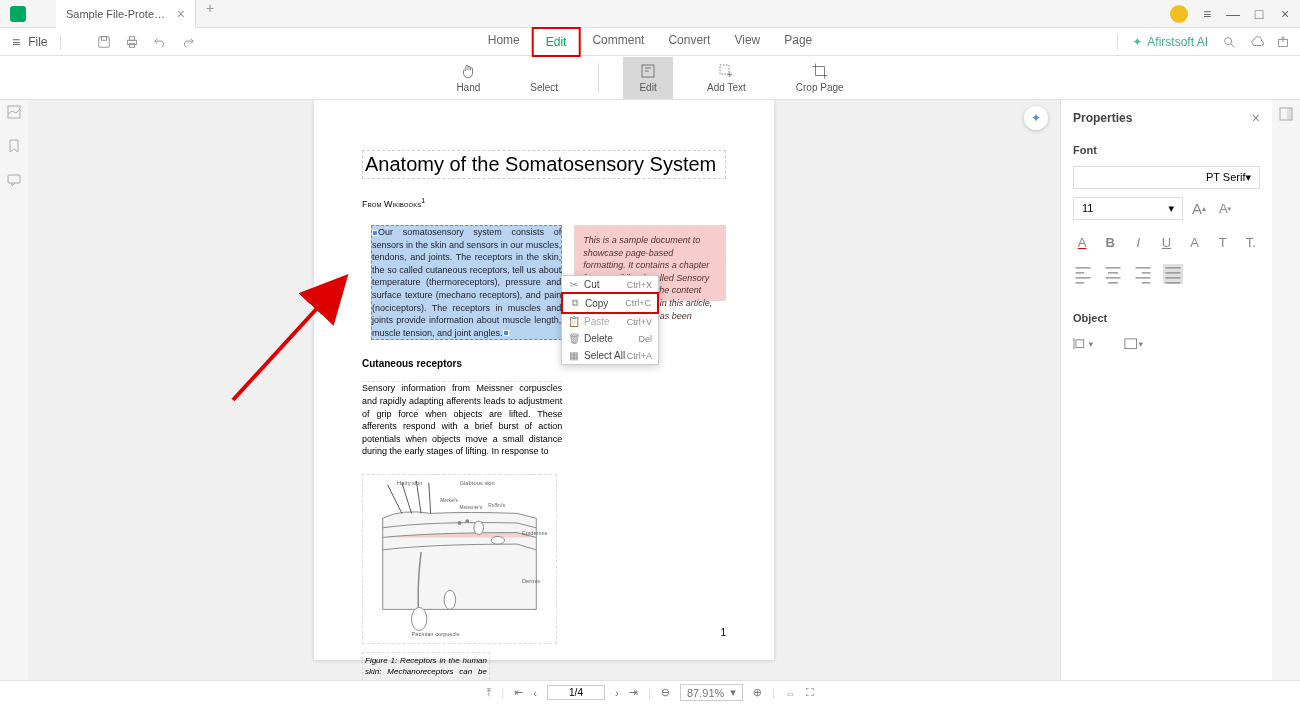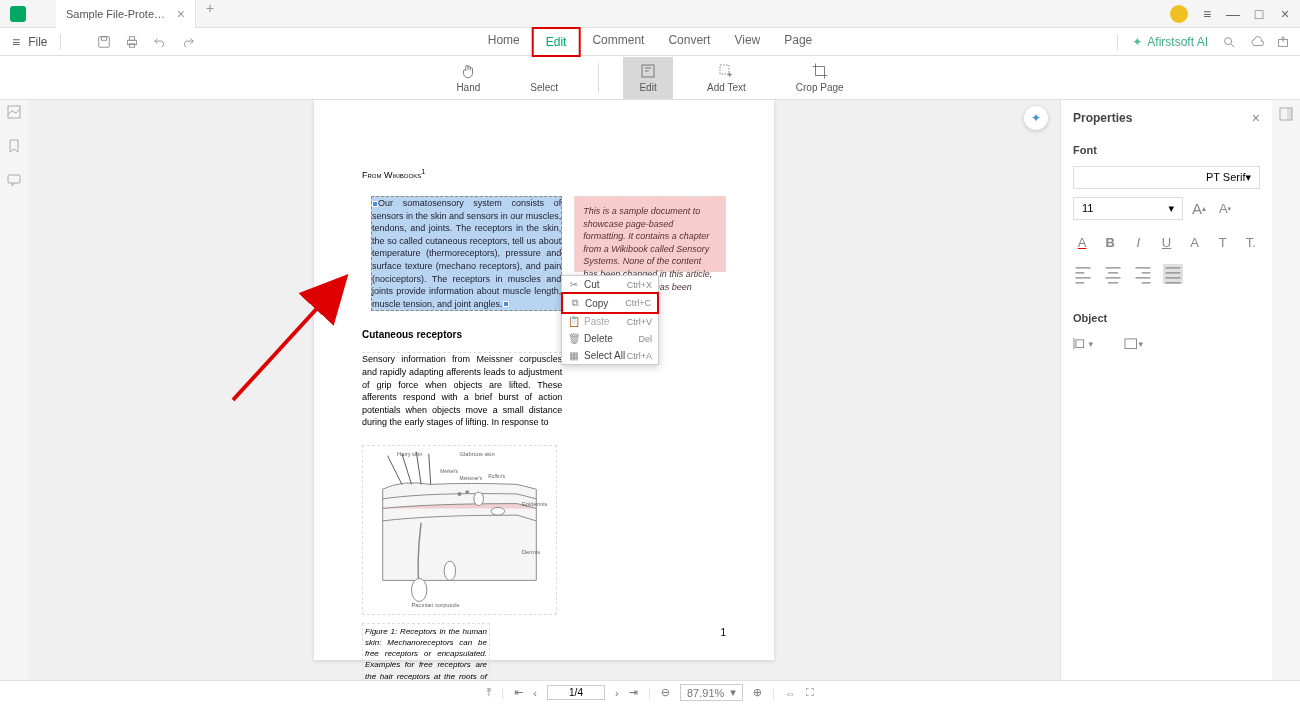--- a/index.html
+++ b/index.html
@@ -240,20 +240,21 @@
         <path d="M4 2h8v12l-4-3-4 3z" fill="none" stroke="currentColor"></path>
       </svg></span>
   <span class="rail-ic"><svg viewBox="0 0 16 16">
         <rect x="2" y="3" width="12" height="8" rx="1" fill="none" stroke="currentColor"></rect>
         <path d="M6 11v3l3-3" fill="none" stroke="currentColor"></path>
       </svg></span>
 </div>
 
 <div class="canvas-wrap">
   <div class="page">
+    <div class="doc-title">Anatomy of the Somatosensory System</div>
     <div class="doc-sub"><span>From Wikibooks</span><sup>1</sup></div>
     <div class="doc-body-wrap">
       <div class="left-col">
         <div class="selected-text"><span class="handle"></span><span>Our somatosensory system consists of sensors in the skin and sensors in our muscles, tendons, and joints. The receptors in the skin, the so called cutaneous receptors, tell us about temperature (thermoreceptors), pressure and surface texture (mechano receptors), and pain (nociceptors). The receptors in muscles and joints provide information about muscle length, muscle tension, and joint angles.</span><span class="handle"></span></div>
         <div class="sub-heading">Cutaneous receptors</div>
         <div class="body-text">Sensory information from Meissner corpuscles and rapidly adapting afferents leads to adjustment of grip force when objects are lifted. These afferents respond with a brief burst of action potentials when objects move a small distance during the early stages of lifting. In response to</div>
       </div>
       <div class="side-note">This is a sample document to showcase page-based formatting. It contains a chapter from a Wikibook called Sensory Systems. None of the content has been changed in this article, but some content has been removed.</div>
     </div>
     <div class="fig-wrap">

